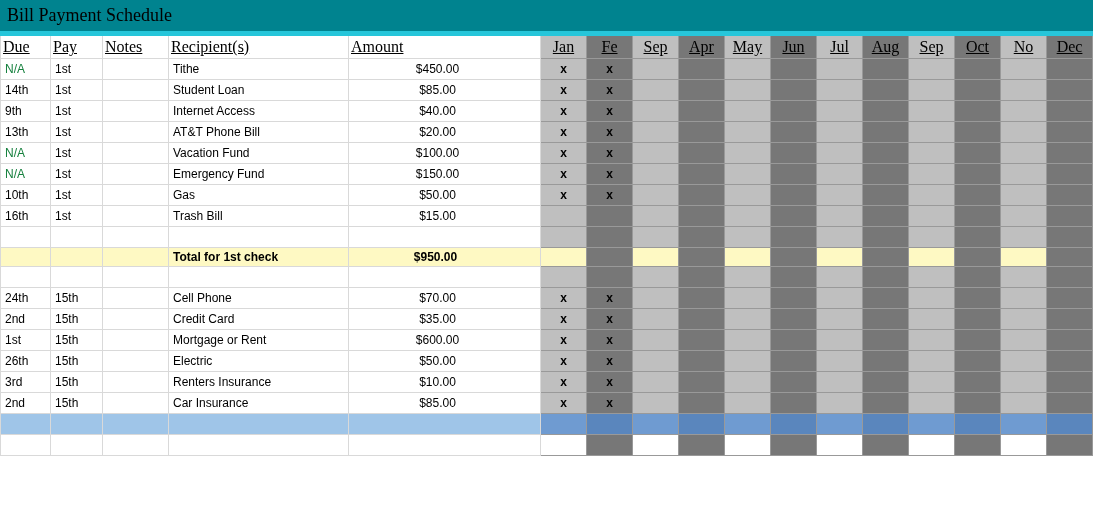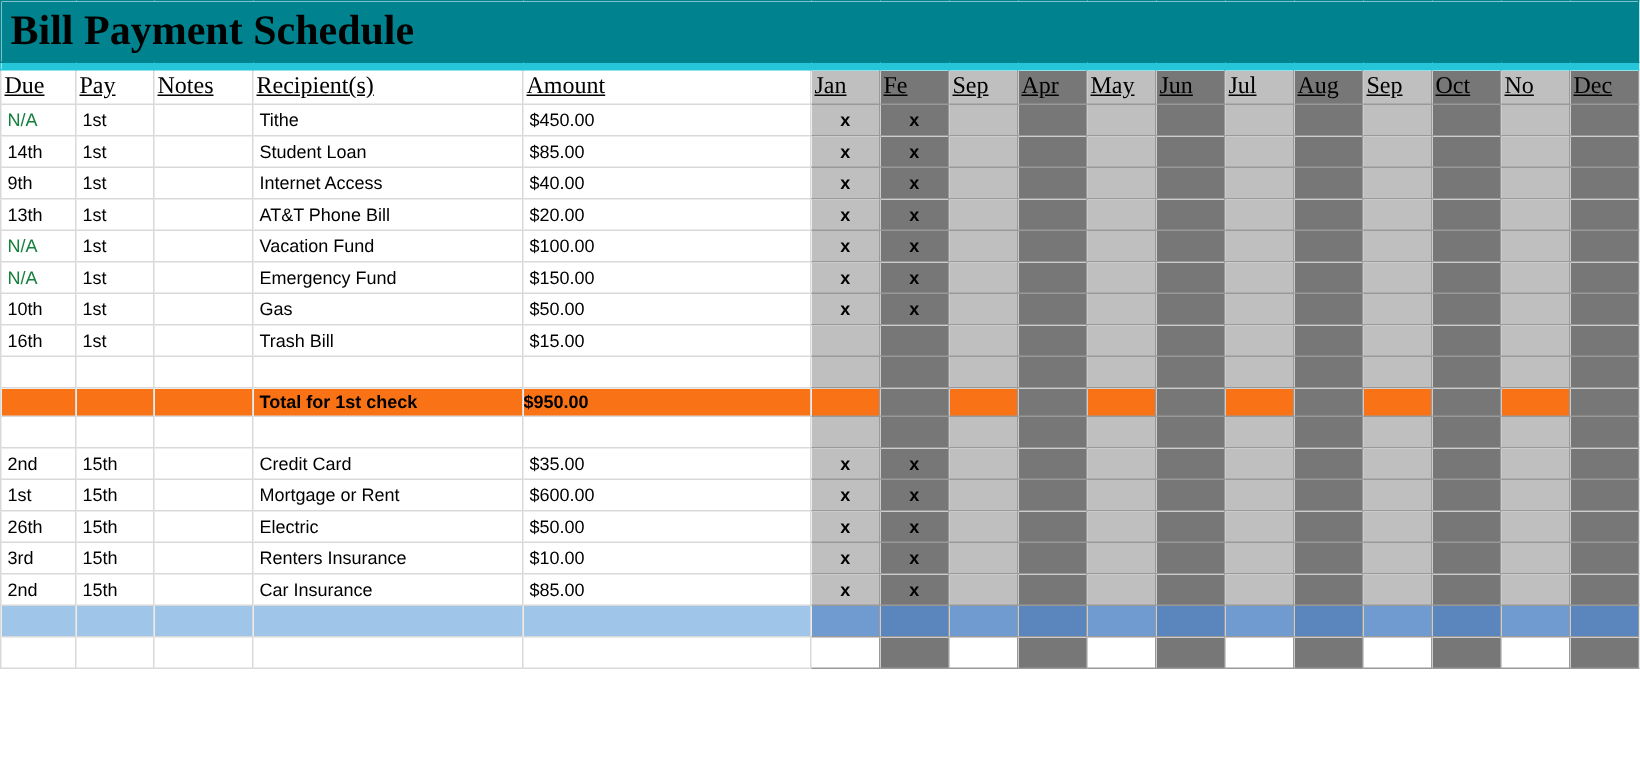--- a/index.html
+++ b/index.html
@@ -1,28 +1,28 @@
 <!DOCTYPE html>
 <html><head>
 <meta charset="utf-8">
 <style>
   body{margin:0;font-family:Arial,Helvetica,sans-serif;font-size:12px;color:#000;background:#fff}
   table{border-collapse:collapse;table-layout:fixed;width:1093px}
   td,th{padding:0;height:18px;border:1px solid #d9d9d9;overflow:hidden;white-space:nowrap}
   .title-row td{background:#00838f;border-color:#00838f}
-  .title-cell{font-family:"Times New Roman",serif;font-size:28px;font-weight:bold;padding:4px 6px}
+  .title-cell{font-family:"Times New Roman",serif;font-size:18px;font-weight:normal;padding:4px 6px}
   .accent-row td{background:#26c6da;height:4px;border-color:#26c6da}
   .hdr td{font-family:"Times New Roman",serif;font-size:16px;font-weight:normal;text-decoration:underline;padding:2px 2px}
-  .hdr .hmon{text-align:left}
+  .hdr .hmon{text-align:center}
   .cell{padding:1px 4px}
   .due{color:#15803d}
   .mon{background:#bfbfbf;text-align:center;font-weight:bold;border-color:#999}
   .mon.dark{background:#777}
-  .amt{text-align:left;padding-right:18px}
-  .subtotal td{background:#f97316;color:#000;font-weight:bold}
+  .amt{text-align:center;padding-right:18px}
+  .subtotal td{background:#fef9c3;color:#000;font-weight:bold}
   .subtotal .label{padding-left:4px}
   .subtotal .amt{padding-right:18px}
   .selrow td{background:#9fc5e8;border-top:1px dashed #000;border-bottom:1px dashed #000}
   .selrow td.mon{background:#6f9bd1}
   .selrow td.mon.dark{background:#5a86bd}
   .white td{background:#fff}
   col.c-due{width:50px}col.c-pay{width:52px}col.c-notes{width:66px}
   col.c-recip{width:180px}col.c-amt{width:192px}
   col.c-mon{width:46px}
 </style>
@@ -278,20 +278,39 @@
         <td class="mon"></td>
         <td class="mon dark"></td>
         <td class="mon"></td>
         <td class="mon dark"></td>
         <td class="mon"></td>
         <td class="mon dark"></td>
         <td class="mon"></td>
         <td class="mon dark"></td>
       </tr>
       <tr>
+        <td class="cell">24th</td>
+        <td class="cell">15th</td>
+        <td class="cell"></td>
+        <td class="cell">Cell Phone</td>
+        <td class="cell amt">$70.00</td>
+        <td class="mon">x</td>
+        <td class="mon dark">x</td>
+        <td class="mon"></td>
+        <td class="mon dark"></td>
+        <td class="mon"></td>
+        <td class="mon dark"></td>
+        <td class="mon"></td>
+        <td class="mon dark"></td>
+        <td class="mon"></td>
+        <td class="mon dark"></td>
+        <td class="mon"></td>
+        <td class="mon dark"></td>
+      </tr>
+      <tr>
         <td class="cell">2nd</td>
         <td class="cell">15th</td>
         <td class="cell"></td>
         <td class="cell">Credit Card</td>
         <td class="cell amt">$35.00</td>
         <td class="mon">x</td>
         <td class="mon dark">x</td>
         <td class="mon"></td>
         <td class="mon dark"></td>
         <td class="mon"></td>

